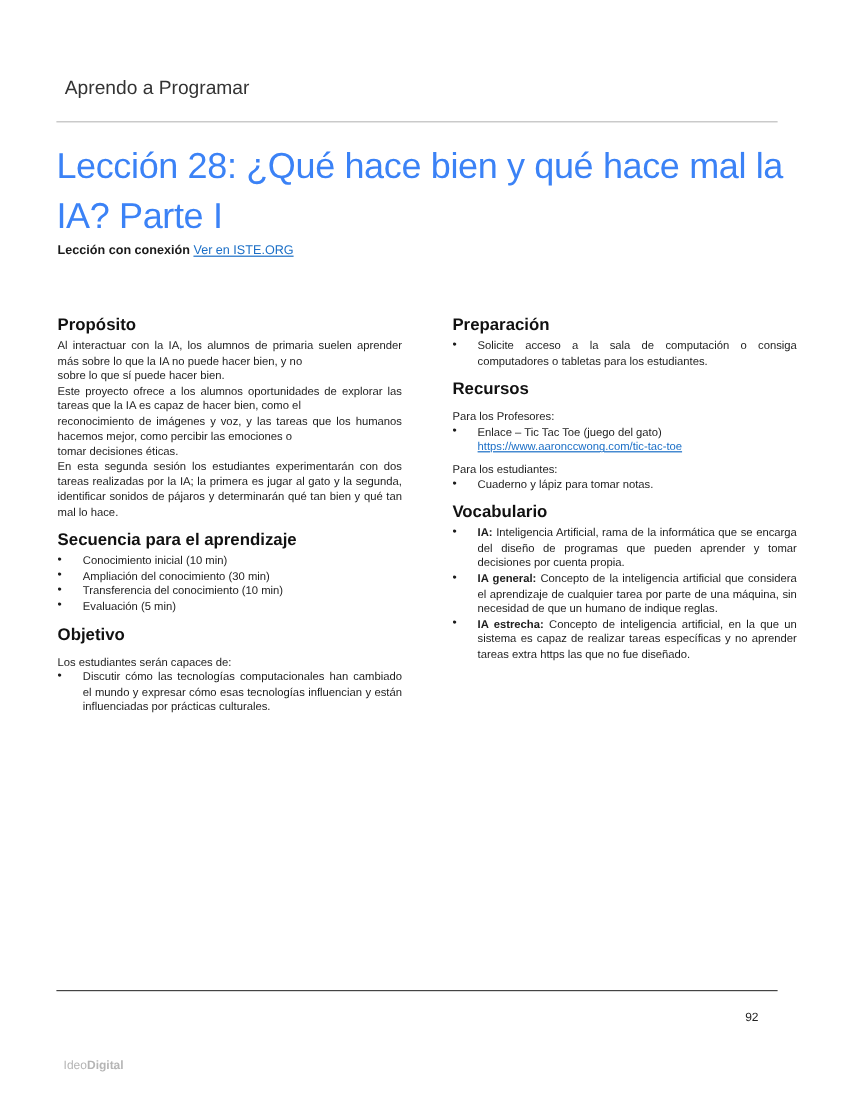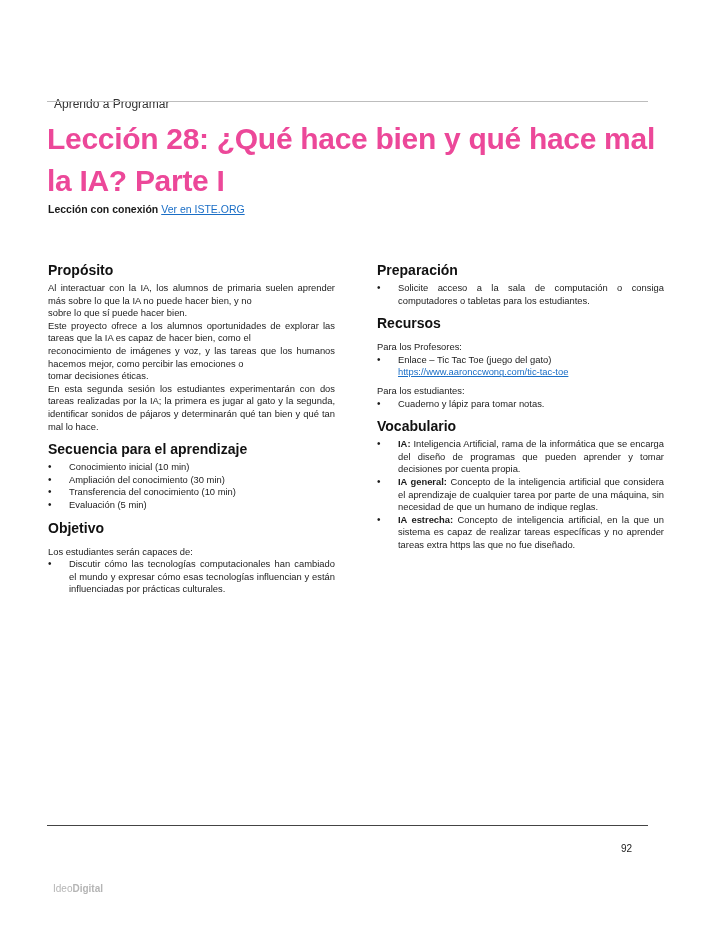--- a/index.html
+++ b/index.html
@@ -1,19 +1,19 @@
 <!DOCTYPE html>
 <html><head>
 <meta charset="utf-8">
 <style>
   html, body { margin:0; padding:0; background:#fff; }
   body { width:720px; height:932px; position:relative; font-family:"Liberation Sans", sans-serif; color:#1a1a1a; overflow:hidden; }
-  .header-text { position:absolute; left:54px; top:65px; font-size:12px; color:#333;margin-top:32px; }
+  .header-text { position:absolute; left:54px; top:65px; font-size:16px; color:#333; }
   .header-rule { position:absolute; left:47px; top:101px; width:601px; height:1px; background:#bdbdbd; }
-  .title { position:absolute; left:47px; top:118px; width:620px; font-size:30px; line-height:42px; font-weight:bold; color:#ec4899; margin:0; letter-spacing:-0.3px; }
+  .title { position:absolute; left:47px; top:118px; width:620px; font-size:30px; line-height:42px; font-weight:normal; color:#3b82f6; margin:0; letter-spacing:-0.3px; }
   .connection { position:absolute; left:48px; top:203px; font-size:10.5px; }
   .connection b { font-weight:bold; }
   .connection a { color:#1a6ec6; text-decoration:underline; }
   .col { position:absolute; font-size:9.4px; line-height:12.6px; color:#1c1c1c; }
   .col-left { left:48px; top:262px; width:287px; }
   .col-right { left:377px; top:262px; width:287px; }
   h2 { font-size:14px; font-weight:bold; margin:0 0 3px 0; line-height:17px; color:#111; }
   p { margin:0; }
   .just { text-align:justify; }
   ul { list-style:none; margin:0; padding:0; }

